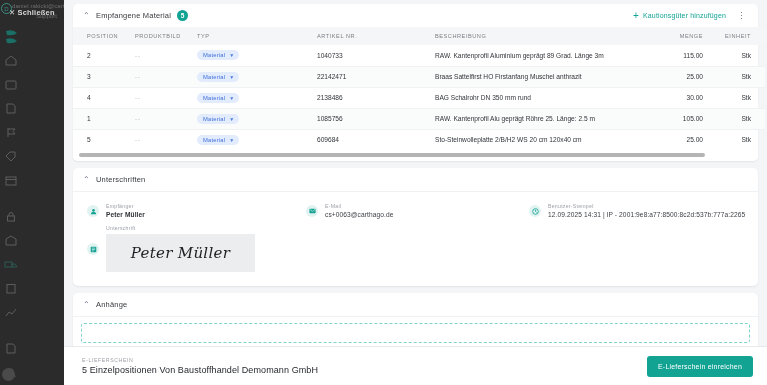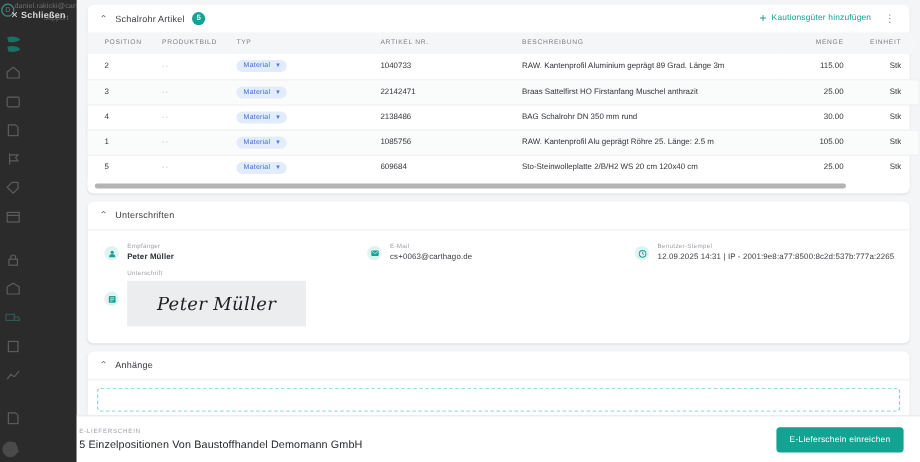--- a/index.html
+++ b/index.html
@@ -188,21 +188,21 @@
   }
 
   
   .footer {
     position: absolute; left: 64px; bottom: 0;
     width: 703px; height: 39px;
     background: #ffffff;
     border-top: 1px solid #e8e9ea;
     display: flex; align-items: center;
   }
-  .f-left { padding-left: 2px; }
+  .f-left { padding-left: 18px; }
   .f-kicker { font-size: 5.2px; color: #9b9fa5; letter-spacing: .6px; margin-bottom: 2px; }
   .f-title { font-size: 9px; color: #26292e; letter-spacing: .1px; }
   .f-spacer { flex: 1; }
   .submit-btn {
     margin-right: 14px;
     background: #12a393; color: #ffffff;
     font-size: 7px; letter-spacing: .2px;
     padding: 7px 11px; border-radius: 3px;
     border: none; white-space: nowrap;
     font-family: "Liberation Sans", sans-serif;
@@ -304,21 +304,21 @@
     </div>
 
     <div class="sb-bottom-avatar"></div>
   </div>
 
   <div class="overlay">
 
     <div class="card items-card">
       <div class="card-head">
         <span class="caret">⌃</span>
-        <span class="card-title">Schalrohr Artikel</span>
+        <span class="card-title">Empfangene Material</span>
         <span class="count-badge">5</span>
         <span class="head-spacer"></span>
         <span class="add-btn">
           <span class="plus">+</span>
           <span>Kautionsgüter hinzufügen</span>
         </span>
         <span class="kebab">
             <i></i>
             <i></i>
             <i></i>

